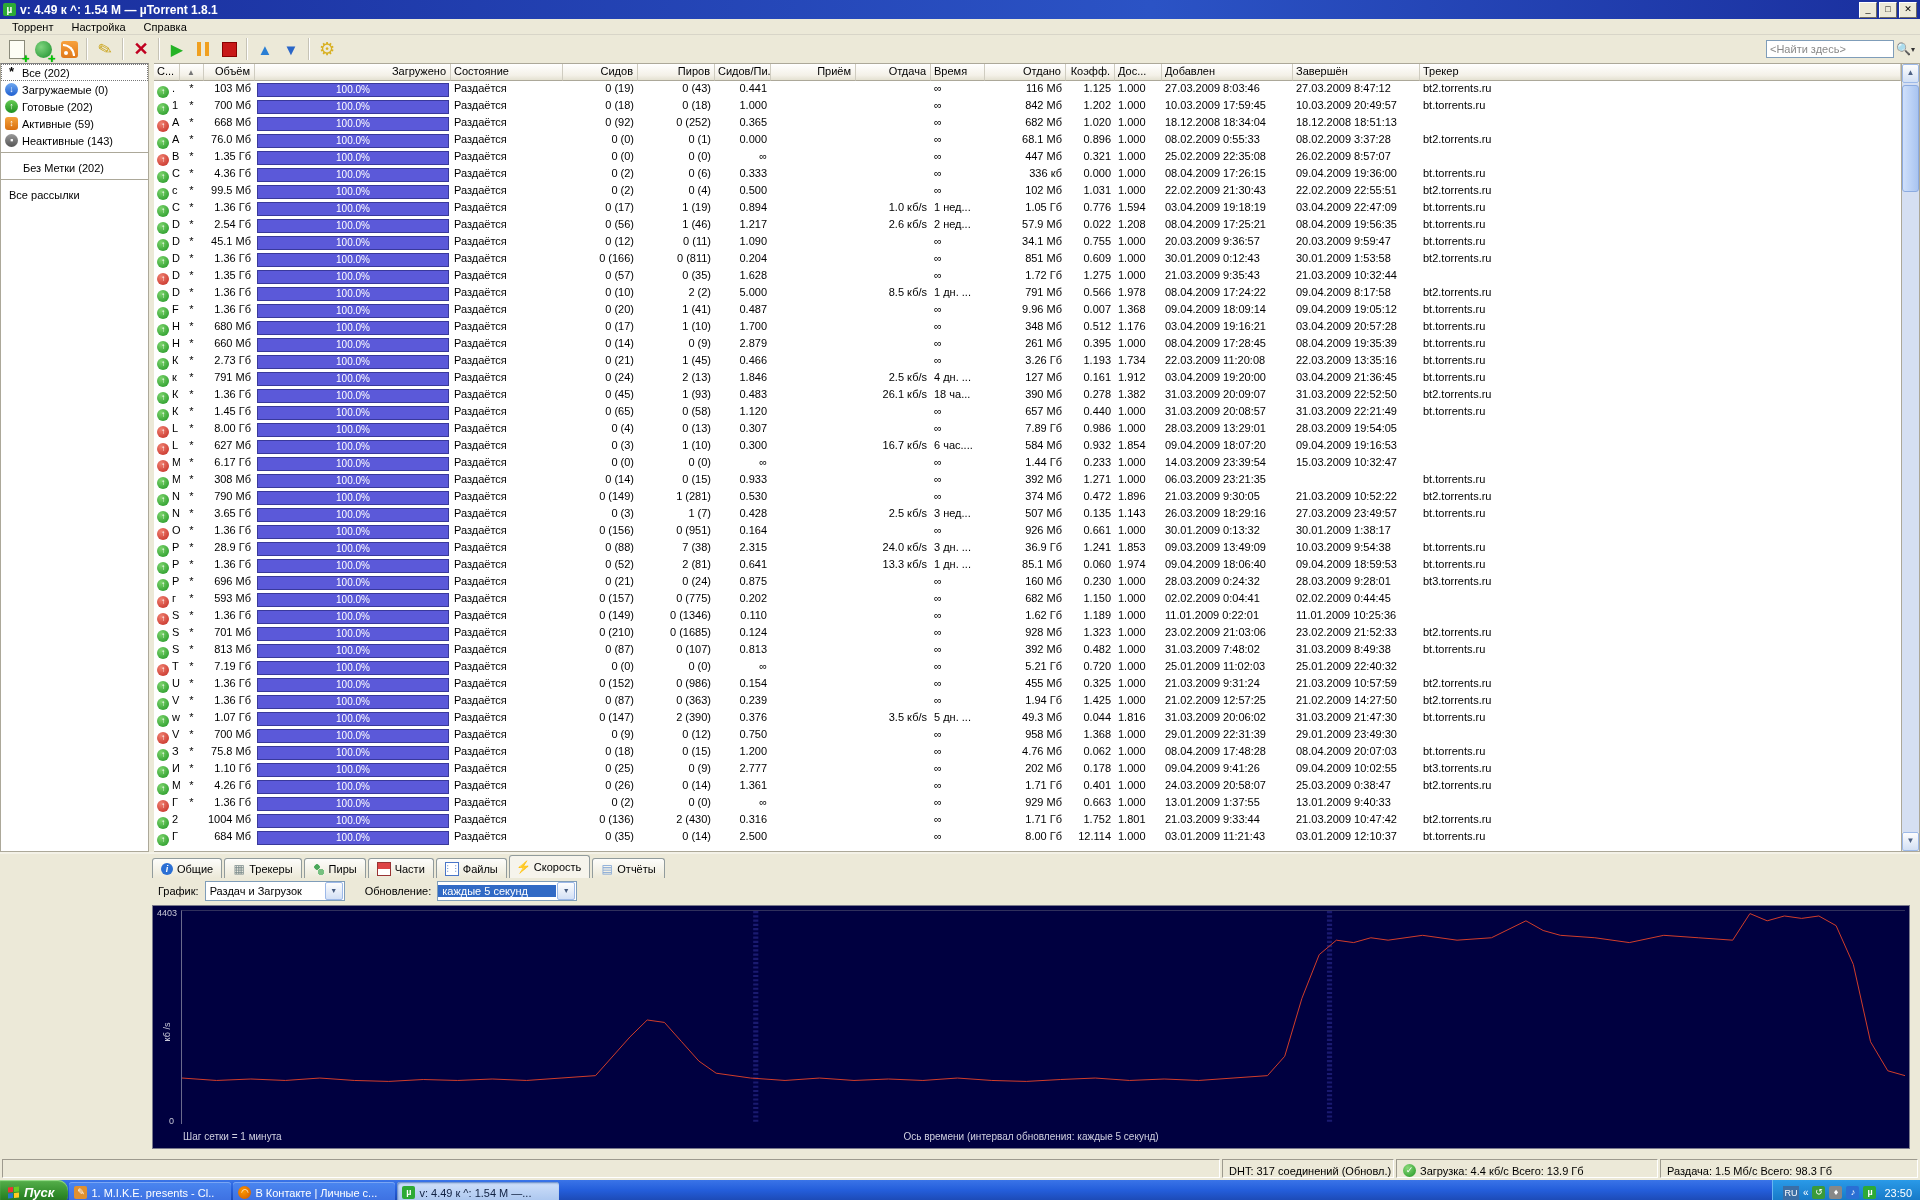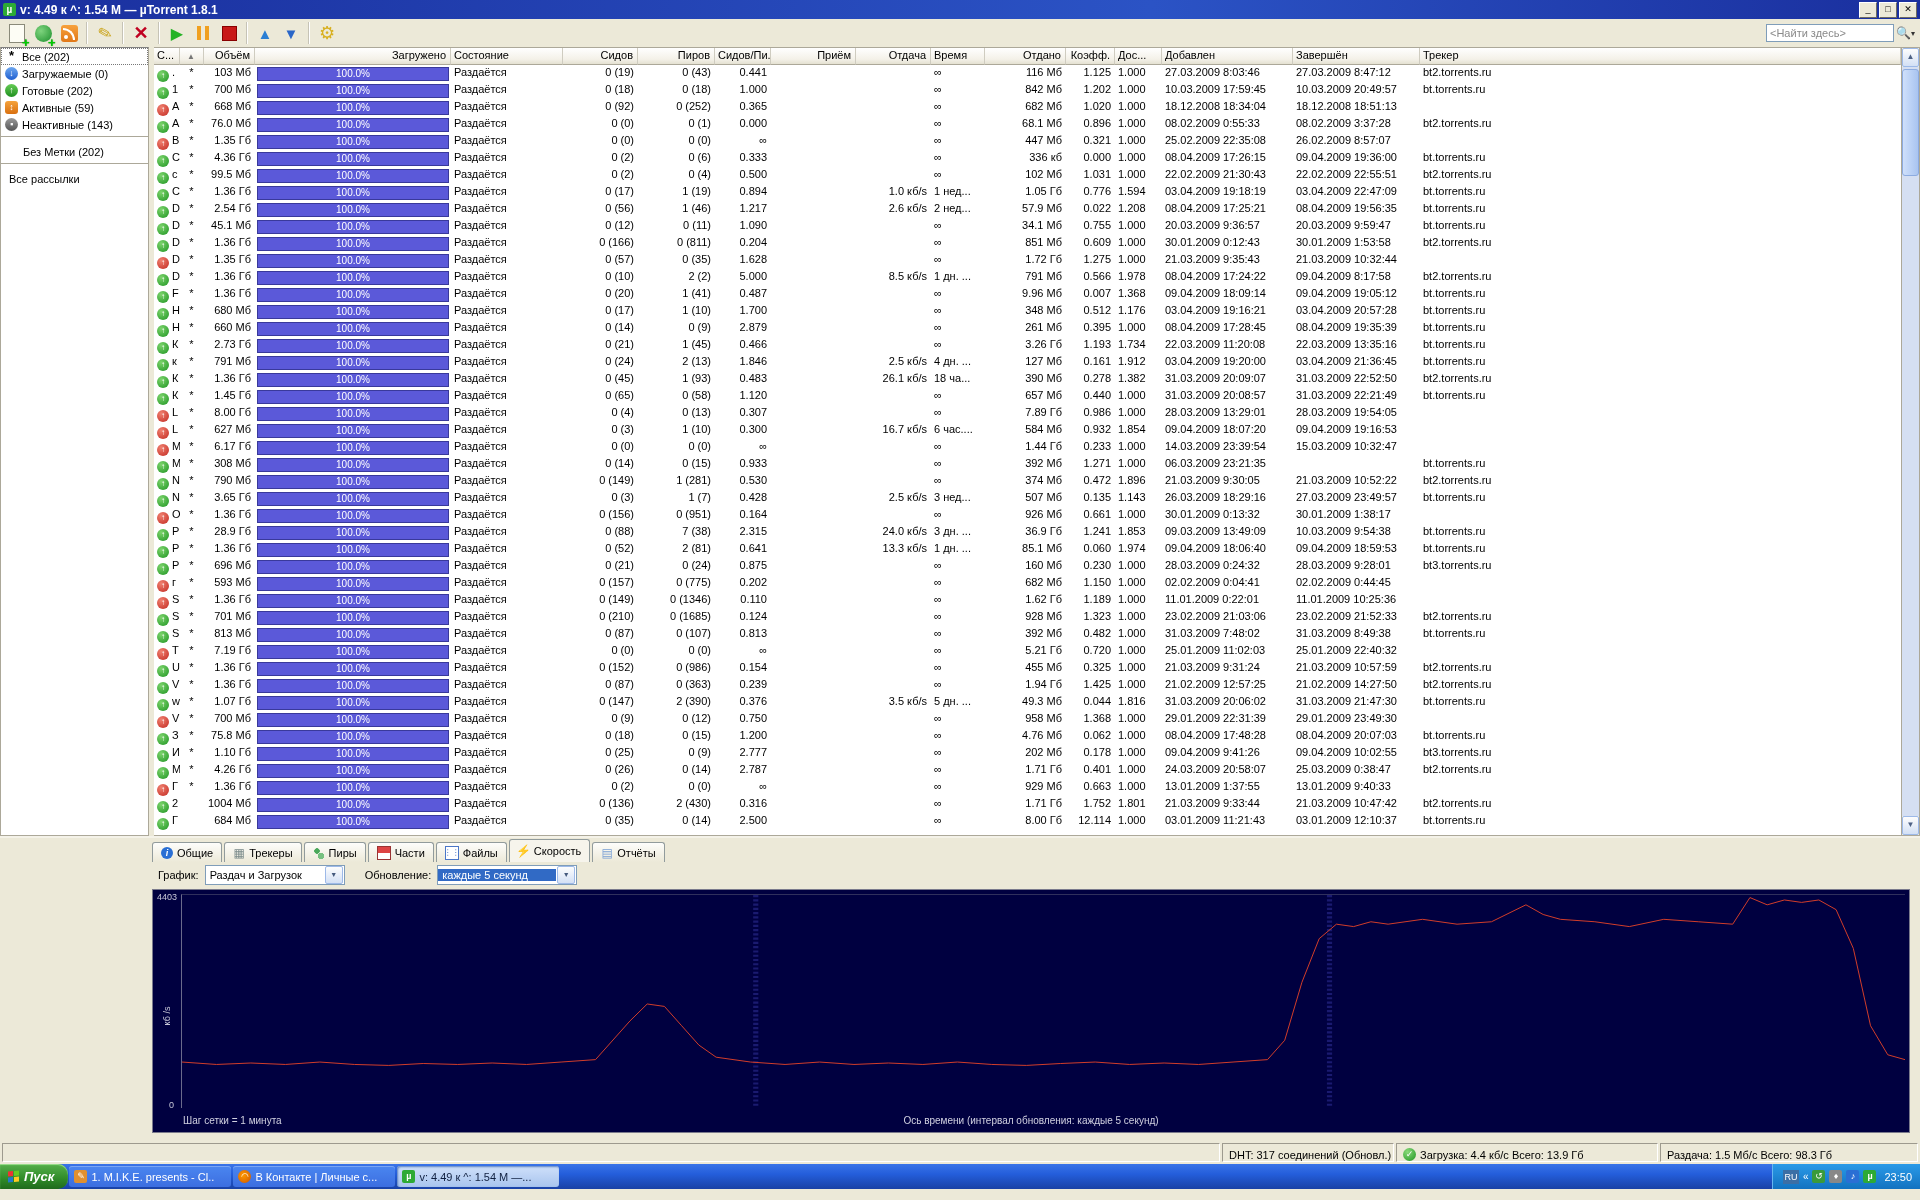--- a/index.html
+++ b/index.html
@@ -129,20 +129,25 @@
   <div class="titlebar">
     <div class="app-ico">µ</div>
     <div class="title-text">v: 4.49 к ^: 1.54 M — µTorrent 1.8.1</div>
     <div class="winbtns">
       <div class="winbtn">_</div>
       <div class="winbtn">□</div>
       <div class="winbtn">✕</div>
     </div>
   </div>
 
+  <div class="menubar" id="menubar">
+      <div class="menu-item">Торрент</div>
+      <div class="menu-item">Настройка</div>
+      <div class="menu-item">Справка</div>
+    </div>
 
   <div class="toolbar">
     <div id="tbicons" style="display:flex;align-items:center;">
         <div class="tbi">
           <div class="ic-doc"></div>
           <div class="ic-plus">+</div>
         </div>
         <div class="tbi">
           <div class="ic-globe"></div>
           <div class="ic-plus">+</div>
@@ -1103,21 +1108,21 @@
             <div class="trow">
               <div class="td" style="flex: 0 0 26px;"><span class="sicon g">↑</span>М</div>
               <div class="td al-c" style="flex: 0 0 24px;">*</div>
               <div class="td al-r" style="flex: 0 0 51px;">4.26 Гб</div>
               <div class="td al-r" style="flex: 0 0 196px; padding: 1px 2px 0px;">
                 <div class="pbar">100.0%</div>
               </div>
               <div class="td" style="flex: 0 0 112px;">Раздаётся</div>
               <div class="td al-r" style="flex: 0 0 75px;">0 (26)</div>
               <div class="td al-r" style="flex: 0 0 77px;">0 (14)</div>
-              <div class="td al-r" style="flex: 0 0 56px;">2.787</div>
+              <div class="td al-r" style="flex: 0 0 56px;">1.361</div>
               <div class="td al-r" style="flex: 0 0 85px;"></div>
               <div class="td al-r" style="flex: 0 0 75px;"></div>
               <div class="td" style="flex: 0 0 54px;">∞</div>
               <div class="td al-r" style="flex: 0 0 81px;">1.71 Гб</div>
               <div class="td al-r" style="flex: 0 0 49px;">0.401</div>
               <div class="td" style="flex: 0 0 47px;">1.000</div>
               <div class="td" style="flex: 0 0 131px;">24.03.2009 20:58:07</div>
               <div class="td" style="flex: 0 0 127px;">25.03.2009 0:38:47</div>
               <div class="td" style="flex: 1 1 0%;">bt2.torrents.ru</div>
             </div>

